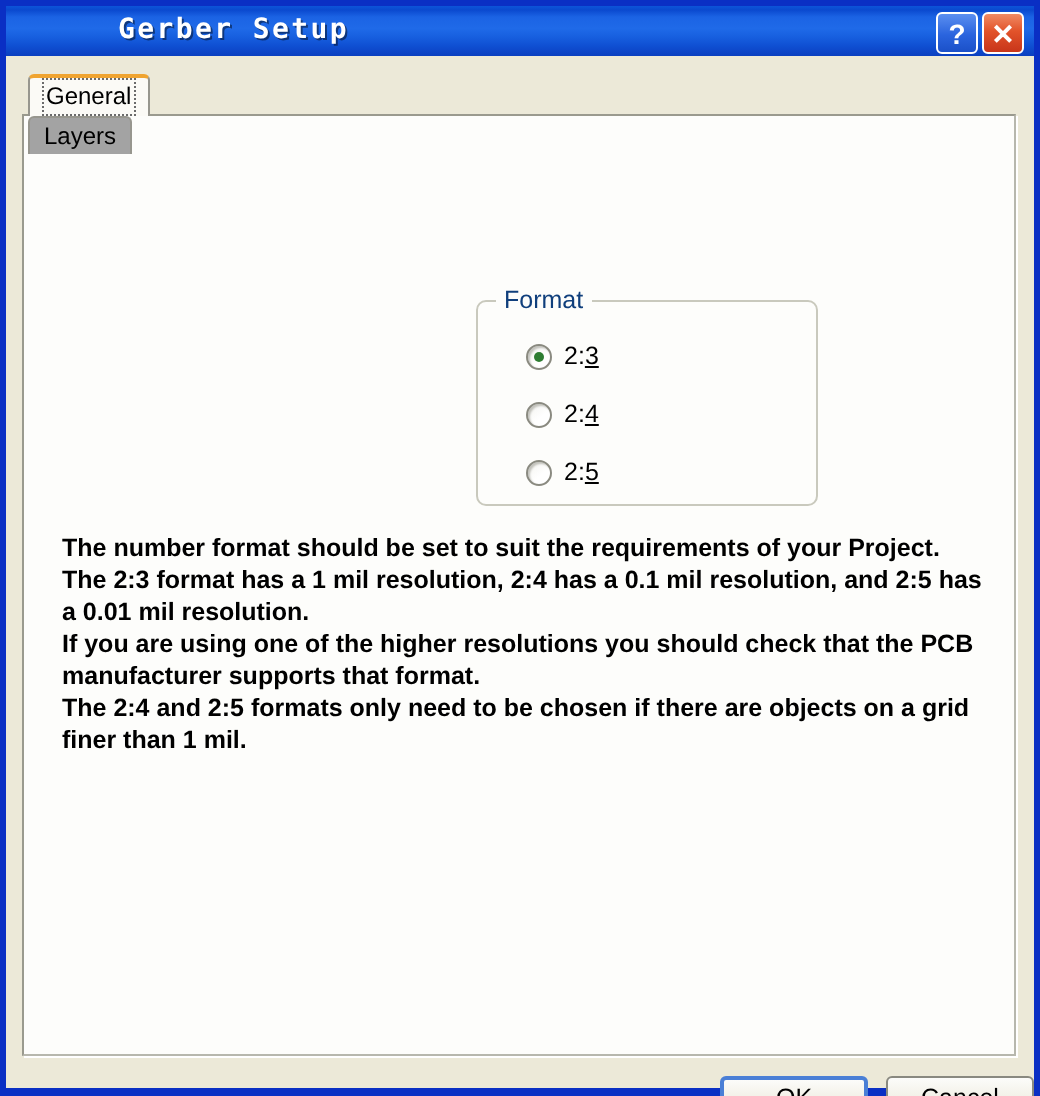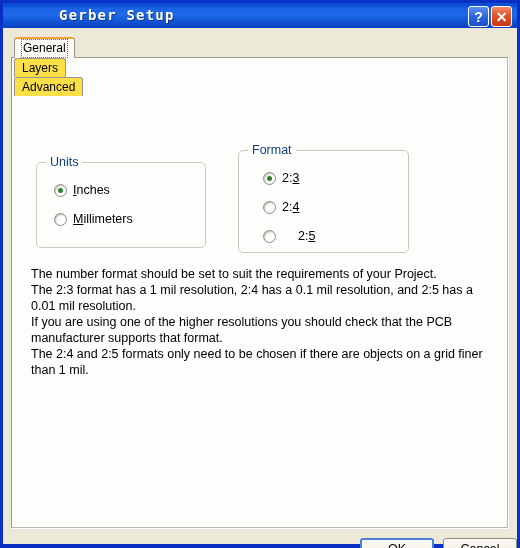--- a/index.html
+++ b/index.html
@@ -101,21 +101,21 @@
     height: 21px;
     z-index: 3;
     flex-direction: column;
   }
   .tab {
     position: relative;
     box-sizing: border-box;
     height: 36px;
     padding: 0 7px;
     margin-right: 2px;
-    background: #fde047;
+    background: #a3a3a3;
     border: 1px solid #97968e;
     border-bottom: none;
     border-radius: 3px 3px 0 0;
     font-size: 12px;
     color: #000000;
     line-height: 18px;
     white-space: nowrap;
     cursor: pointer;
   }
   .tab.active {
@@ -157,20 +157,21 @@
   }
   .para-intro {
     left: 19px;
     top: 45px;
     width: 462px;
   }
   .para-notes {
     left: 19px;
     top: 208px;
     width: 462px;
+    font-weight: bold;
   }
 
   
   .groupbox {
     position: absolute;
     box-sizing: border-box;
     border: 1px solid #c9c9bd;
     border-radius: 5px;
     background: transparent;
   }
@@ -276,56 +277,40 @@
 
   <div class="dialog-body">
 
     <div class="tabstrip">
       <div class="tab active">
         <span class="tab-label">General</span>
       </div>
       <div class="tab">
         <span class="tab-label">Layers</span>
       </div>
-      <div class="tab">
-        <span class="tab-label">Advanced</span>
-      </div>
     </div>
 
     <div class="tabpage">
 
 
-      <div class="groupbox group-units">
-        <div class="group-title">Units</div>
-
-        <div class="radio-row" style="left:17px; top:20px;">
-          <span class="radio checked"></span>
-          <span class="radio-label"><span class="acc">I</span><span>nches</span></span>
-        </div>
-
-        <div class="radio-row" style="left:17px; top:49px;">
-          <span class="radio"></span>
-          <span class="radio-label"><span class="acc">M</span><span>illimeters</span></span>
-        </div>
-      </div>
 
       <div class="groupbox group-format">
         <div class="group-title">Format</div>
 
         <div class="radio-row" style="left:24px; top:20px;">
           <span class="radio checked"></span>
           <span class="radio-label"><span>2:</span><span class="acc">3</span></span>
         </div>
 
         <div class="radio-row" style="left:24px; top:49px;">
           <span class="radio"></span>
           <span class="radio-label"><span>2:</span><span class="acc">4</span></span>
         </div>
 
-        <div class="radio-row" style="left:24px; top:78px;gap:16px;">
+        <div class="radio-row" style="left:24px; top:78px;">
           <span class="radio"></span>
           <span class="radio-label"><span>2:</span><span class="acc">5</span></span>
         </div>
       </div>
 
       <div class="para para-notes">The number format should be set to suit the requirements of your Project.
 The 2:3 format has a 1 mil resolution, 2:4 has a 0.1 mil resolution, and 2:5 has a 0.01 mil resolution.
 If you are using one of the higher resolutions you should check that the PCB manufacturer supports that format.
 The 2:4 and 2:5 formats only need to be chosen if there are objects on a grid finer than 1 mil.</div>
 

